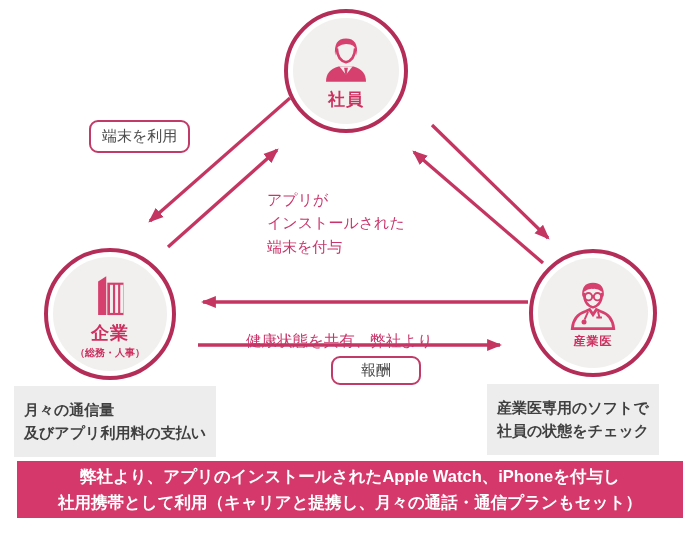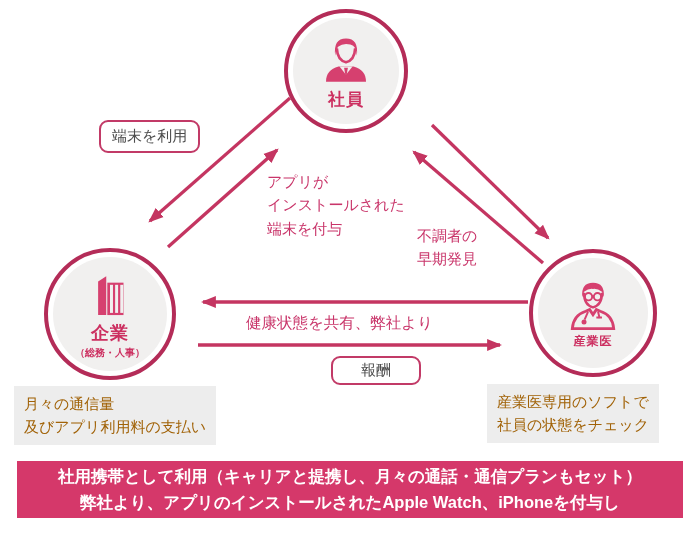--- a/index.html
+++ b/index.html
@@ -12,25 +12,25 @@
   .node-inner{position:absolute;left:5px;top:5px;right:5px;bottom:5px;border-radius:50%;
     background:#f1f0ef;display:flex;flex-direction:column;align-items:center;justify-content:center;}
   .node-label{color:#cc2f60;font-weight:bold;font-size:17px;letter-spacing:1px;margin-top:2px;}
   .node-sublabel{color:#cc2f60;font-weight:bold;font-size:10px;margin-top:1px;letter-spacing:0;}
 
   
   .tagbox{position:absolute;background:#ffffff;border:2.5px solid #c23a67;border-radius:9px;
     color:#4c4c4c;font-size:15px;line-height:1.5;padding:3px 11px;white-space:pre-line;}
 
   
-  .pinklabel{position:absolute;color:#c9356a;font-size:15px;line-height:1.55;white-space:pre-line;}
+  .pinklabel{position:absolute;color:#c9356a;font-size:15px;line-height:1.55;white-space:pre-line;margin-top:18px;}
 
   
-  .note{position:absolute;background:#ededed;color:#a16207;font-size:15px;line-height:1.5;
-    padding:7px 10px;white-space:pre-line;}
+  .note{position:absolute;background:#ededed;color:#404040;font-size:15px;line-height:1.5;
+    padding:13px 10px;white-space:pre-line;font-weight:bold;}
 
   
   .banner{position:absolute;left:17px;top:461px;width:666px;height:57px;background:#d5386a;
     color:#ffffff;font-weight:bold;font-size:16.5px;line-height:1.55;display:flex;
     flex-direction:column;align-items:center;justify-content:center;text-align:center;}
 </style>
 </head>
 <body>
 
 <div class="canvas">
@@ -86,33 +86,31 @@
         <line x1="48.5" y1="34" x2="51.5" y2="34" stroke="#d6406f" stroke-width="3"></line>
         <path d="M13,92 Q15,68 37,61 L44,58 L50,67 L56,58 L63,61 Q85,68 87,92 Z" fill="none" stroke="#d6406f" stroke-width="5"></path>
         <path d="M41,62 L35,76" stroke="#d6406f" stroke-width="3.5" fill="none"></path>
         <circle cx="34" cy="80" r="4.5" fill="#d6406f"></circle>
         <path d="M59,62 L62,74 M56,72 L66,72" stroke="#d6406f" stroke-width="3.5" fill="none"></path>
       </svg>
       <div class="node-label" style="font-size:12px;">産業医</div>
     </div>
   </div>
 
-  <div class="tagbox" style="left:99px;top:120px;">端末を利用</div>
+  <div class="tagbox" style="left:89px;top:120px;">端末を利用</div>
   <div class="tagbox" style="left:331px;top:356px;padding:1px 28px;">報酬</div>
 
   <div class="pinklabel" style="left:267px;top:170px;">アプリが
 インストールされた
 端末を付与</div>
-  <div class="pinklabel" style="left:417px;top:224px;">不調者の
-早期発見</div>
   <div class="pinklabel" style="left:246px;top:311px;font-size:15.5px;">健康状態を共有、弊社より</div>
 
   <div class="note" style="left:14px;top:386px;">月々の通信量
 及びアプリ利用料の支払い</div>
   <div class="note" style="left:487px;top:384px;">産業医専用のソフトで
 社員の状態をチェック</div>
 
   <div class="banner">
+    <div>弊社より、アプリのインストールされたApple Watch、iPhoneを付与し</div>
     <div>社用携帯として利用（キャリアと提携し、月々の通話・通信プランもセット）</div>
-    <div>弊社より、アプリのインストールされたApple Watch、iPhoneを付与し</div>
   </div>
 
 </div>
 
 </body></html>

